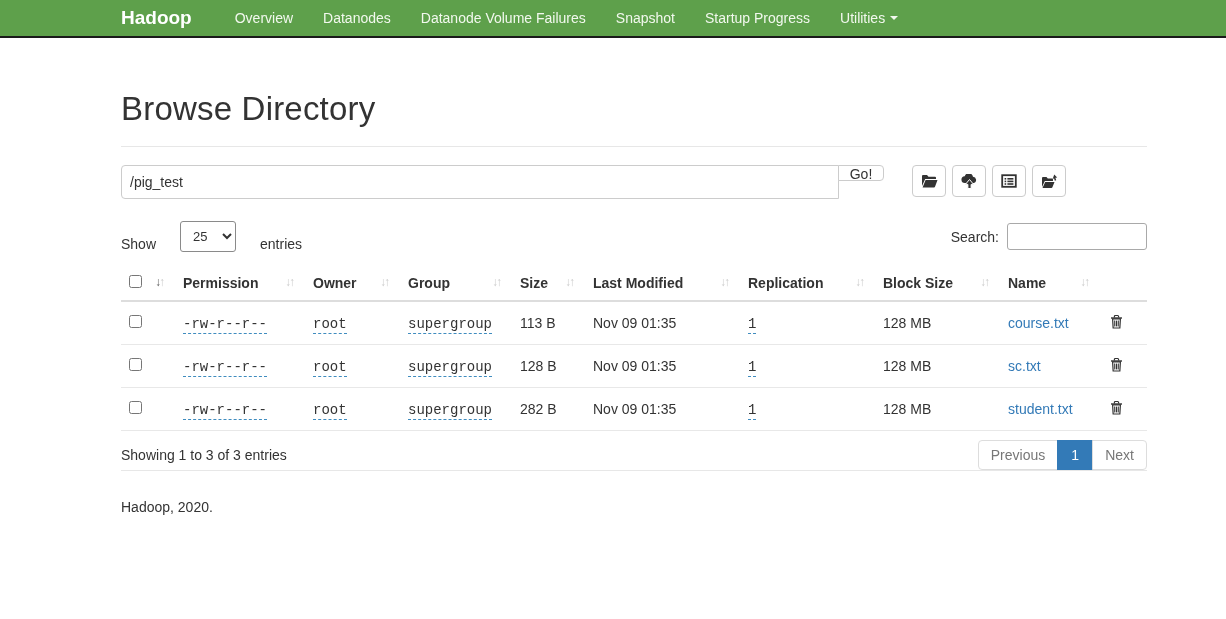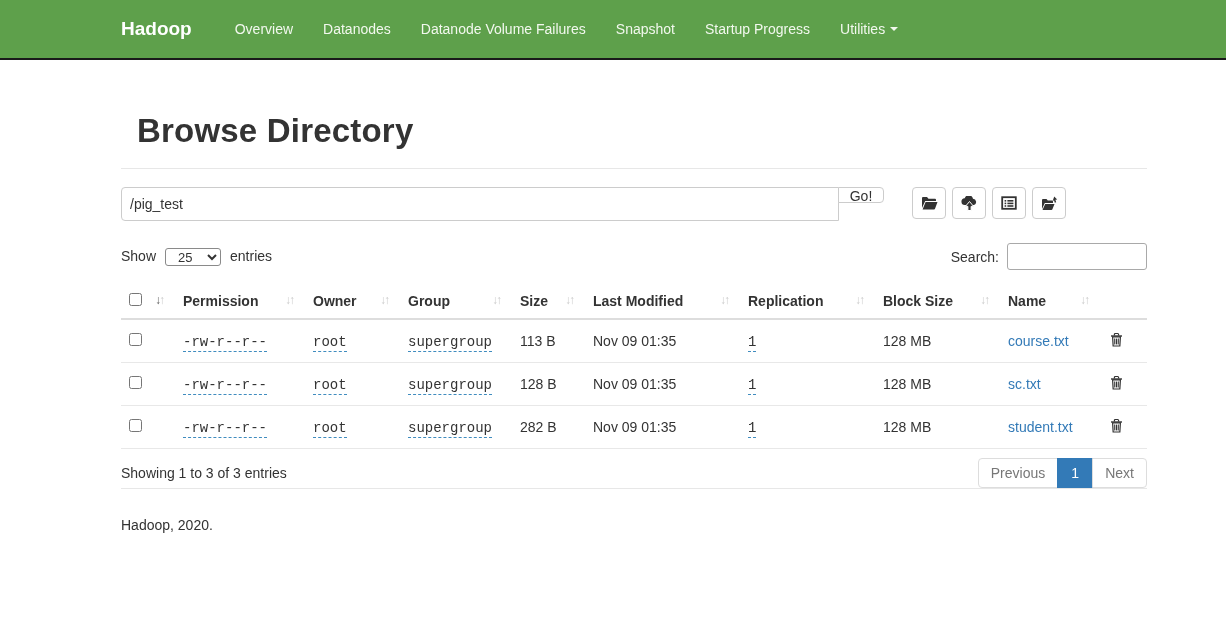--- a/index.html
+++ b/index.html
@@ -1,40 +1,40 @@
 <!DOCTYPE html>
 <html><head>
 <meta charset="utf-8">
 <style>
   * { box-sizing: border-box; margin: 0; padding: 0; }
   html, body { width: 1226px; height: 619px; background: #fff; overflow: hidden; }
   body { font-family: "Liberation Sans", sans-serif; font-size: 14px; color: #333; }
 
   
   .navbar {
-    height: 60px; background: #5ea04b; border-bottom: 2px solid #1a1a1a;
+    height: 38px; background: #5ea04b; border-bottom: 2px solid #1a1a1a;
     display: flex; align-items: center; padding-left: 121px;
   }
   .brand {
     color: #fff; font-size: 19px; font-weight: 700; margin-right: 28px;
     text-decoration: none; cursor: pointer;
   }
   .nav-item {
     color: #f2f8ee; font-size: 14px; padding: 0 15px; height: 46px;
     display: flex; align-items: center; cursor: pointer; text-decoration: none;
   }
   .caret {
     display: inline-block; margin-left: 5px; width: 0; height: 0;
     border-left: 4px solid transparent; border-right: 4px solid transparent;
     border-top: 4px solid #f2f8ee;
   }
 
   
   .container { margin-left: 121px; width: 1026px; }
-  h1.page-title { font-size: 33px; font-weight: 700; color: #333; margin: 52px 16px 18px; letter-spacing: 0.2px; }
+  h1.page-title { font-size: 33px; font-weight: 400; color: #333; margin: 52px 0 18px; letter-spacing: 0.2px; }
   hr.rule { border: none; border-top: 1px solid #e7e7e7; margin: 0; }
 
   
   .form-row { display: flex; align-items: flex-start; margin-top: 18px; }
   .input-group { display: flex; width: 763px; }
   .path-input {
     flex: 1; height: 34px; border: 1px solid #ccc; border-radius: 4px 0 0 4px;
     padding: 6px 8px; font-size: 14px; color: #333; outline: none;
     font-family: "Liberation Sans", sans-serif;
   }
@@ -49,23 +49,23 @@
     border-radius: 4px; cursor: pointer; display: flex; align-items: center;
     justify-content: center; padding: 0;
   }
   .icon-btn svg { display: block; }
 
   
   .controls-row {
     display: flex; justify-content: space-between; align-items: center;
     margin-top: 22px;
   }
-  .show-entries { display: flex; align-items: flex-start; gap: 9px; font-size: 14px; color: #333; }
+  .show-entries { display: flex; align-items: flex-end; gap: 24px; font-size: 14px; color: #333; }
   .page-size-select {
-    height: 18px; width: 56px; border: 1px solid #8a8a8a; border-radius: 3px;
+    height: 31px; width: 56px; border: 1px solid #8a8a8a; border-radius: 3px;
     font-size: 13px; color: #333; padding: 0 2px 0 8px; background: #fff;
     font-family: "Liberation Sans", sans-serif;
   }
   .search-wrap { display: flex; align-items: center; gap: 8px; font-size: 14px; }
   .search-input {
     width: 140px; height: 27px; border: 1px solid #a9a9a9; border-radius: 3px;
     padding: 2px 8px; font-size: 13px; outline: none;
     font-family: "Liberation Sans", sans-serif;
   }
 

